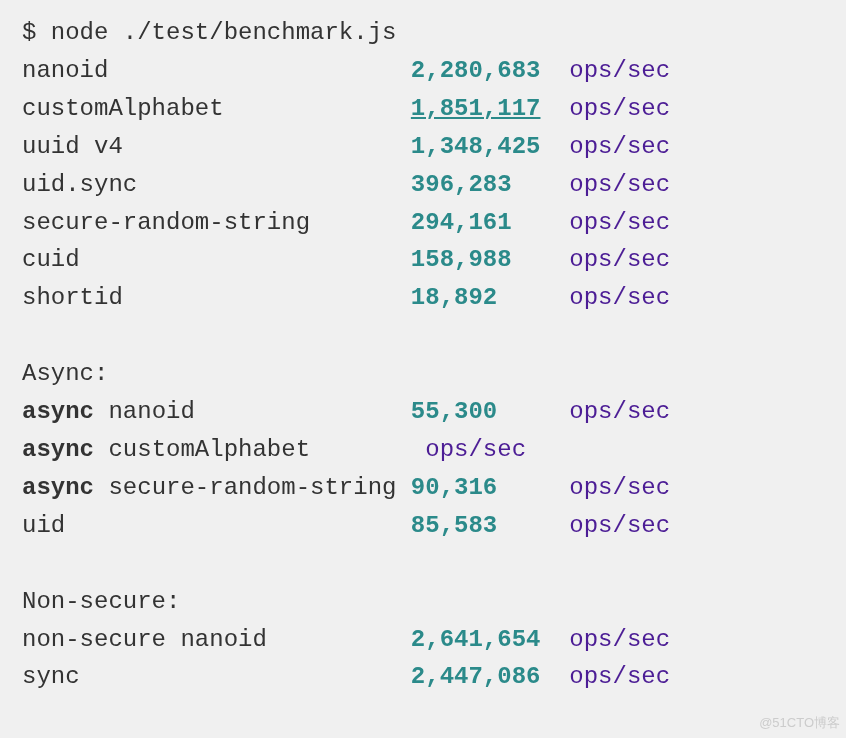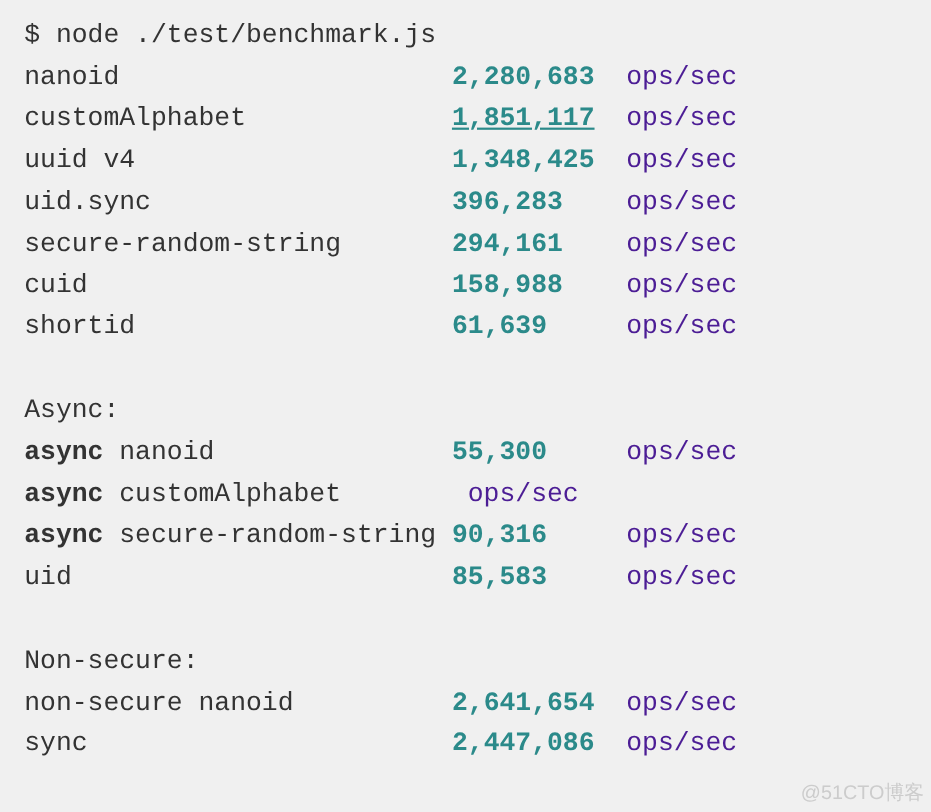--- a/index.html
+++ b/index.html
@@ -28,21 +28,21 @@
       color: #2b8a8a;
       font-weight: bold;
     }
     .unit {
       color: #4c1d95;
     }
     .watermark {
       position: absolute;
       bottom: 4px;
       right: 6px;
-      font-size: 18px;
+      font-size: 13px;
       color: #ccc;
       font-family: sans-serif;
     }
     .row {
       display: flex;
     }
     .name-col {
       flex: 0 0 auto;
     }
     .val-col {
@@ -84,21 +84,21 @@
       <span class="val-col value" style="width: 10ch;">   294,161</span>
       <span class="unit-col unit">ops/sec</span>
     </div>
     <div class="row">
       <span class="name-col" style="width: 27ch;">cuid</span>
       <span class="val-col value" style="width: 10ch;">   158,988</span>
       <span class="unit-col unit">ops/sec</span>
     </div>
     <div class="row">
       <span class="name-col" style="width: 27ch;">shortid</span>
-      <span class="val-col value" style="width: 10ch;">    61,639</span>
+      <span class="val-col value" style="width: 10ch;">    18,892</span>
       <span class="unit-col unit">ops/sec</span>
     </div>
     <div class="line">&nbsp;</div>
     <div class="line">Async:</div>
     <div class="row">
       <span class="name-col" style="width: 27ch;"><span class="bold">async</span> nanoid</span>
       <span class="val-col value" style="width: 10ch;">    55,300</span>
       <span class="unit-col unit">ops/sec</span>
     </div>
     <div class="row">

